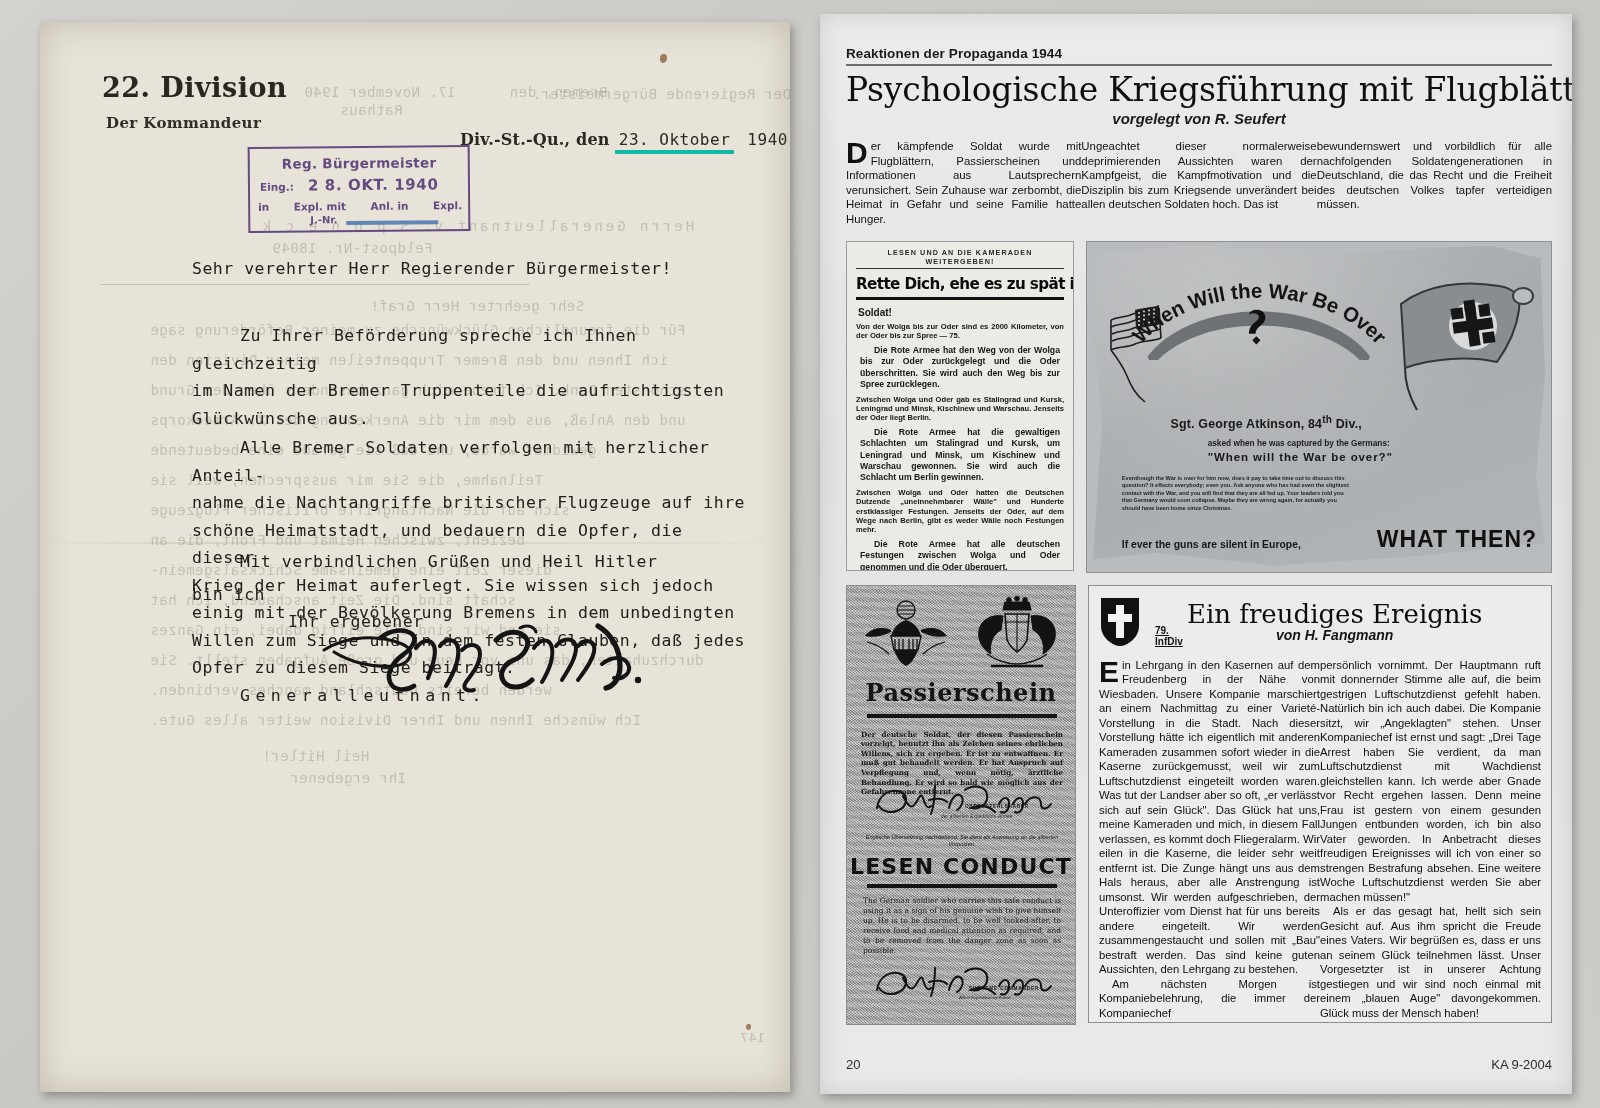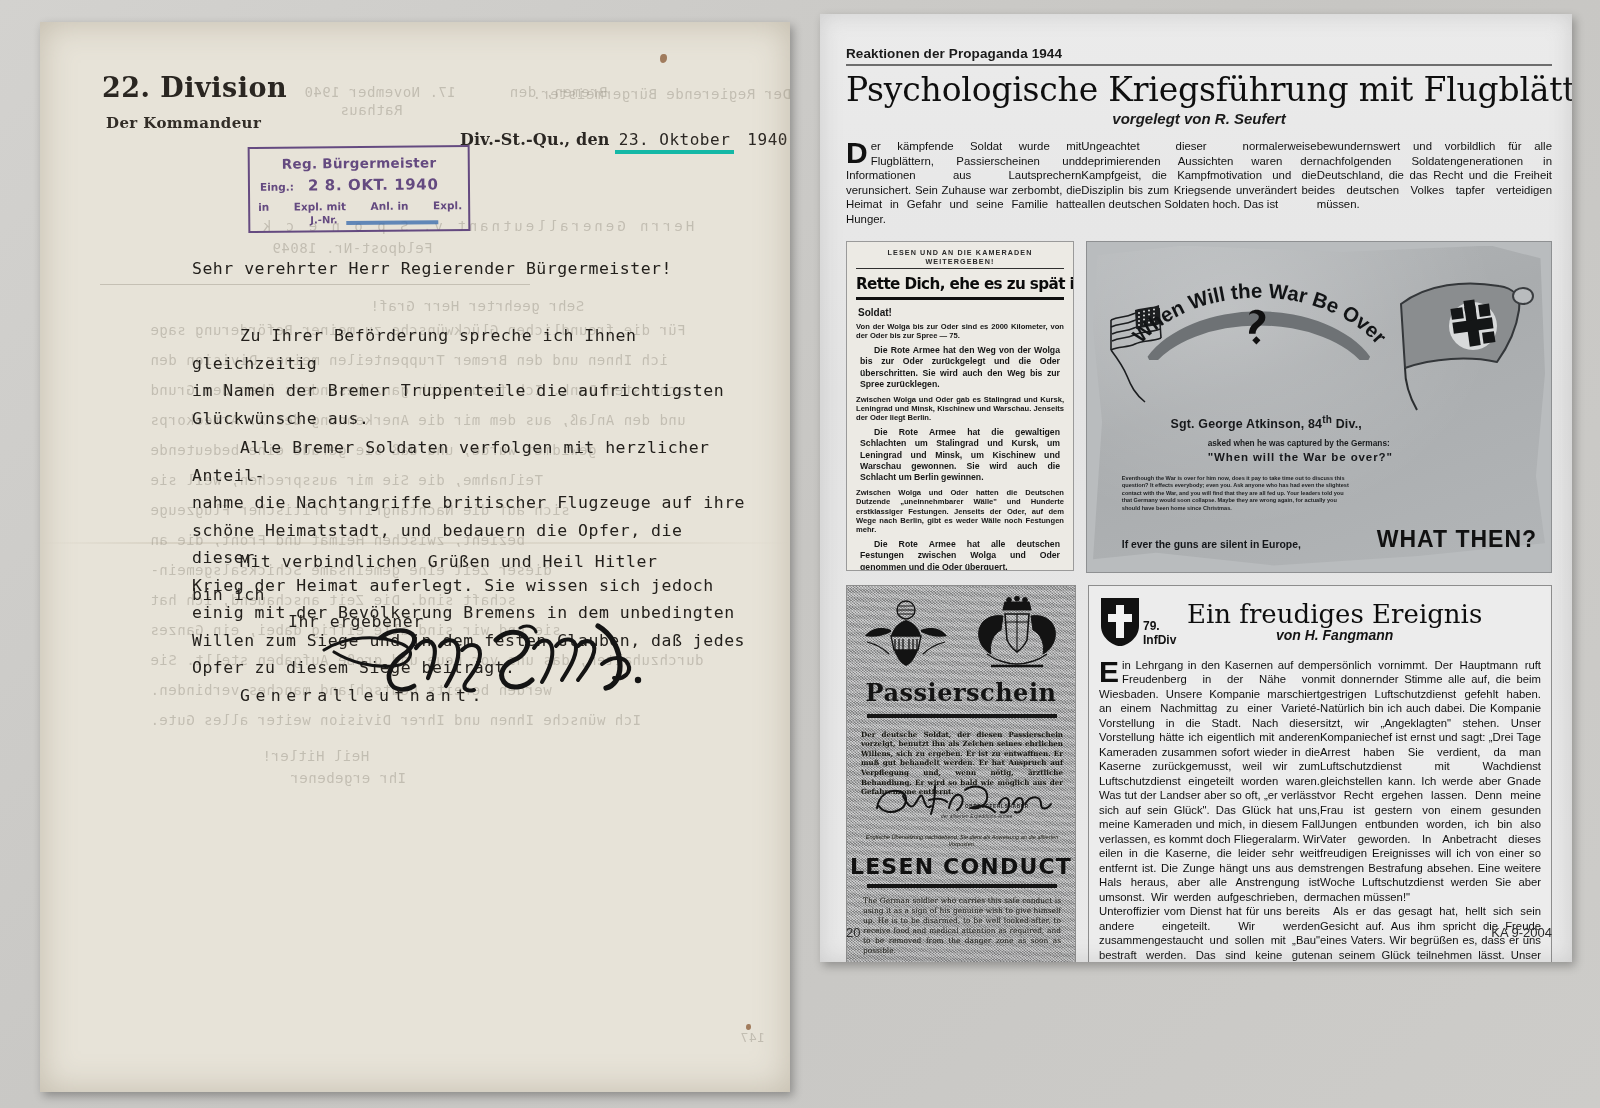--- a/index.html
+++ b/index.html
@@ -175,21 +175,21 @@
 
   .ghost-note {
     position: absolute; left: 60px; top: 262px; width: 430px;
     height: 1px; background: #a49d8f; opacity: .5;
   }
 
   
   .mag {
     position: absolute;
     left: 820px; top: 14px;
-    width: 752px; height: 948px;
+    width: 752px; height: 1080px;
     background: #e8e8e8;
     background-image: linear-gradient(180deg,#ebebeb 0%,#e4e4e4 40%,#e9e9e9 100%);
     box-shadow: 3px 4px 9px rgba(0,0,0,.28);
     overflow: hidden;
   }
   .mag-inner {
     position: absolute;
     left: 26px; top: 32px; right: 20px; bottom: 16px;
   }
   .mag-edge {
@@ -395,22 +395,22 @@
     border: 1px solid #8d8d8d;
     background: #ececec;
     box-sizing: border-box;
     padding: 8px 10px 6px 10px;
     position: relative;
     overflow: hidden;
   }
   .a2-head { display: flex; align-items: center; gap: 10px; height: 56px; }
   .a2-shield { position: relative; width: 42px; height: 52px; flex: none; }
   .a2-divlabel {
-    position: absolute; left: 44px; bottom: 1px;
-    font-size: 12px; font-weight: bold; color: #111;
+    position: absolute; left: 56px; bottom: 1px;
+    font-size: 10px; font-weight: bold; color: #111; text-decoration: underline;
   }
   .a2-titles { margin-left: 36px; }
   .a2-title {
     font-family: "DejaVu Serif", serif;
     font-size: 26px; color: #0d0d0d; line-height: 28px;
   }
   .a2-by {
     font-family: "Liberation Sans", sans-serif;
     font-style: italic; font-weight: bold; font-size: 14px;
     color: #141414; text-align: center; margin-top: -1px;

